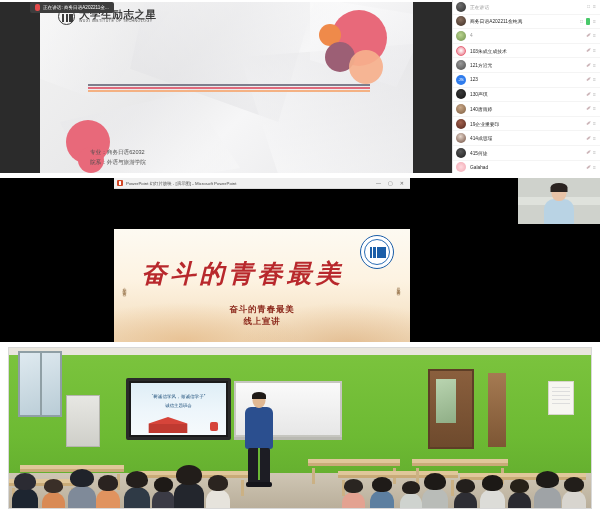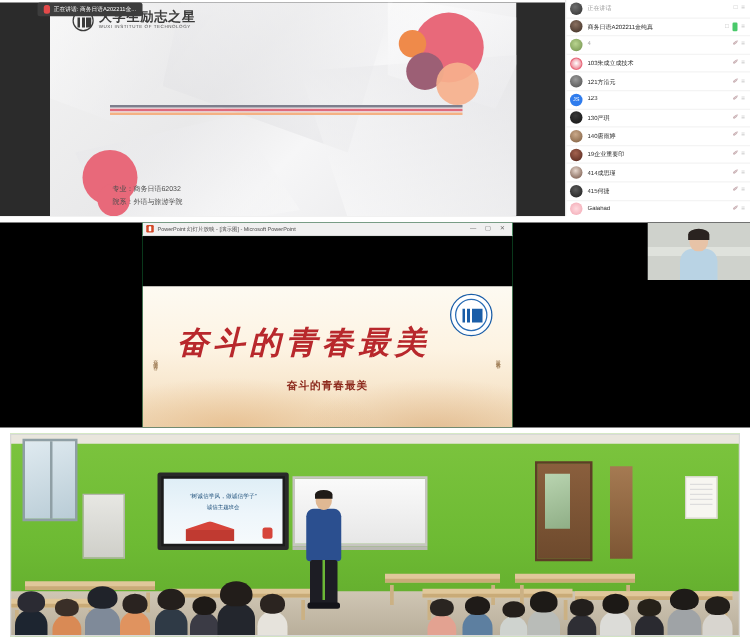--- a/index.html
+++ b/index.html
@@ -512,20 +512,21 @@
         <div class="ppt-blank"></div>
         <div class="slide2">
           <div class="s2-cloud"></div>
           <div class="s2-cloud2"></div>
           <div class="s2-deco left">奋 斗 的 青 春</div>
           <div class="s2-deco right">最 美 青 春</div>
           <div class="s2-badge"></div>
           <div class="s2-title">奋斗的青春最美</div>
           <div class="s2-sub">
             <div>奋斗的青春最美</div>
+            <div>线上宣讲</div>
           </div>
         </div>
       </div>
     </div>
 
     <div class="webcam-thumb">
       <div class="wc-img">
         <div class="wc-person">
           <div class="wc-body"></div>
           <div class="wc-head"></div>

